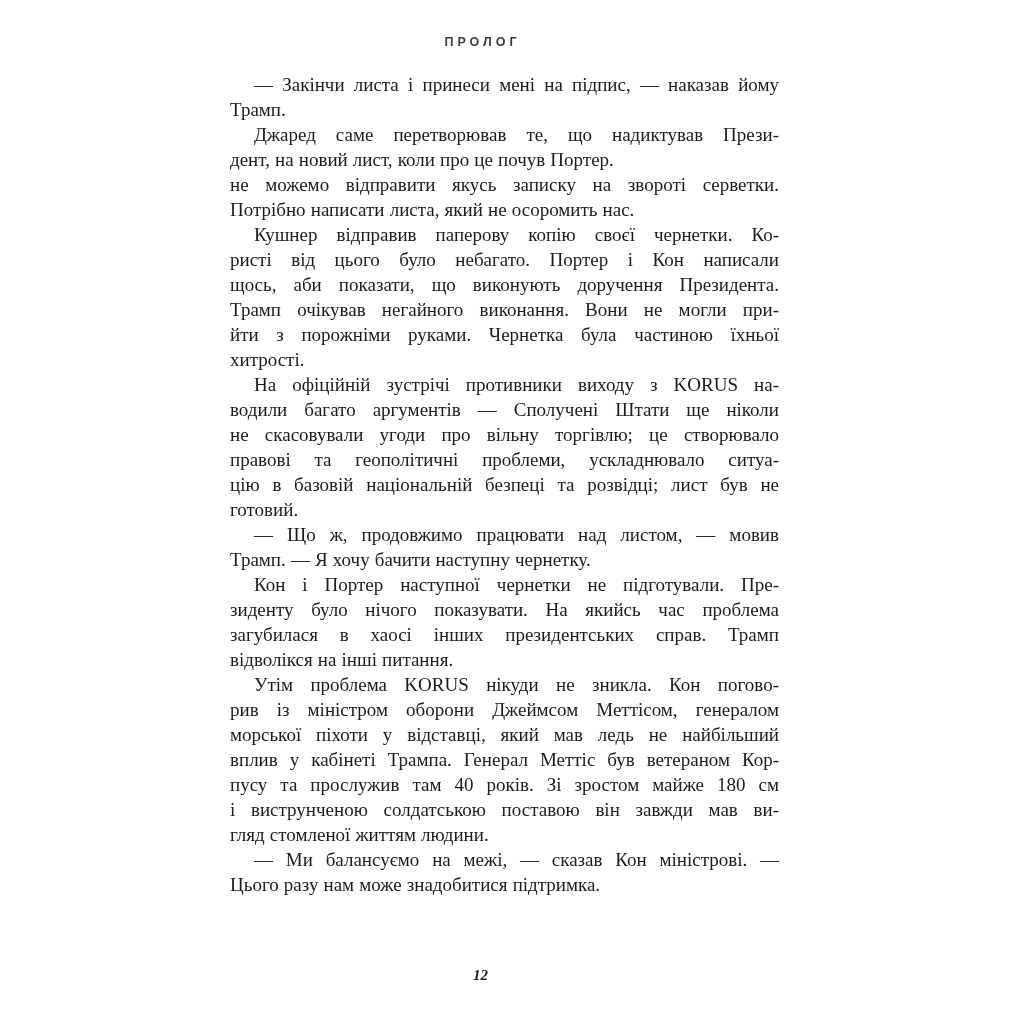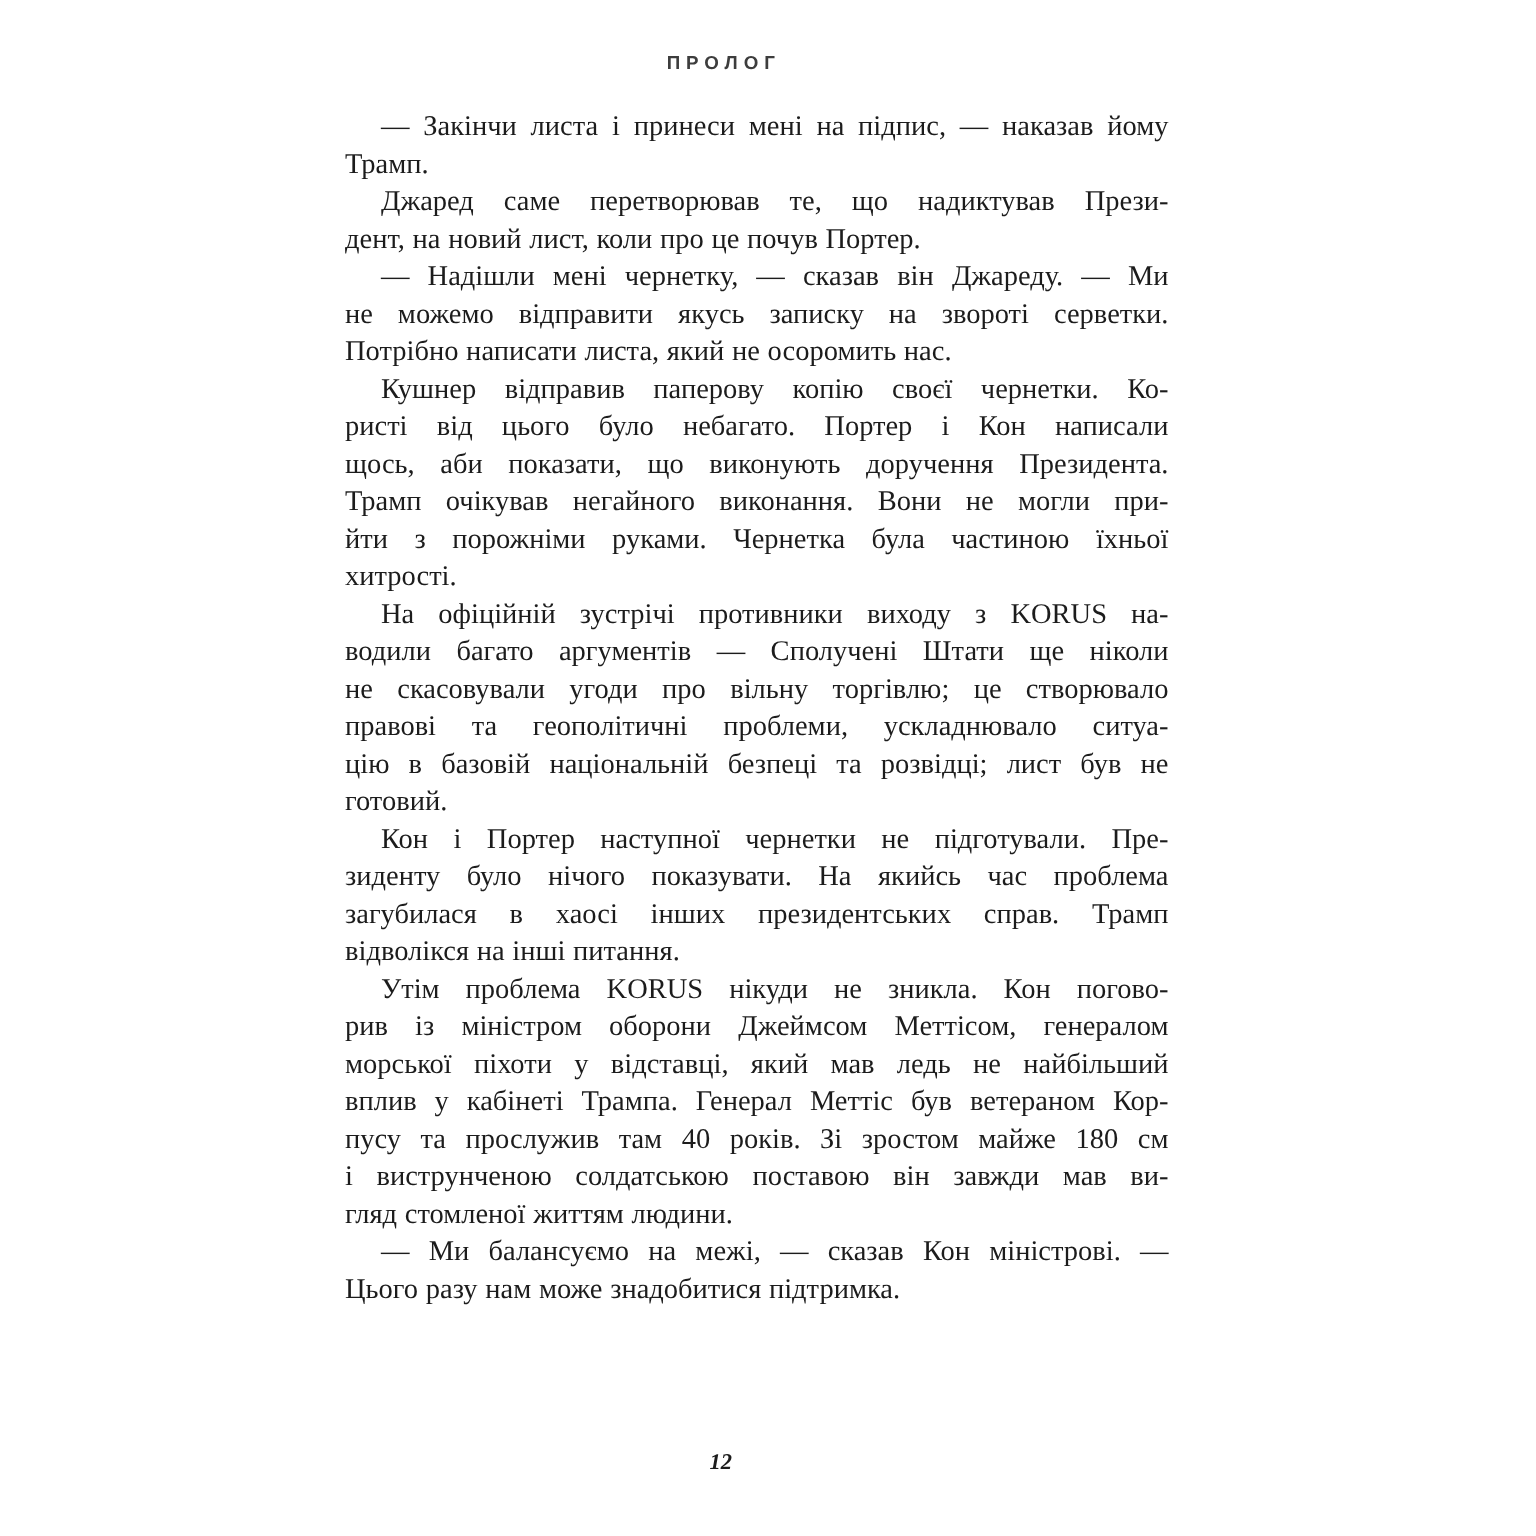--- a/index.html
+++ b/index.html
@@ -75,39 +75,42 @@
 
   <div class="para">
         <div class="line para-start">— Закінчи листа і принеси мені на підпис, — наказав йому</div>
         <div class="line para-end">Трамп.</div>
       </div>
       <div class="para">
         <div class="line para-start">Джаред саме перетворював те, що надиктував Прези-</div>
         <div class="line para-end">дент, на новий лист, коли про це почув Портер.</div>
       </div>
       <div class="para">
-        <div class="line para-start">— Надішли мені чернетку, — сказав він Джареду. — Ми</div>
         <div class="line">не можемо відправити якусь записку на звороті серветки.</div>
         <div class="line para-end">Потрібно написати листа, який не осоромить нас.</div>
       </div>
       <div class="para">
         <div class="line para-start">Кушнер відправив паперову копію своєї чернетки. Ко-</div>
         <div class="line">ристі від цього було небагато. Портер і Кон написали</div>
         <div class="line">щось, аби показати, що виконують доручення Президента.</div>
         <div class="line">Трамп очікував негайного виконання. Вони не могли при-</div>
         <div class="line">йти з порожніми руками. Чернетка була частиною їхньої</div>
         <div class="line para-end">хитрості.</div>
       </div>
       <div class="para">
         <div class="line para-start">На офіційній зустрічі противники виходу з KORUS на-</div>
         <div class="line">водили багато аргументів — Сполучені Штати ще ніколи</div>
         <div class="line">не скасовували угоди про вільну торгівлю; це створювало</div>
         <div class="line">правові та геополітичні проблеми, ускладнювало ситуа-</div>
         <div class="line">цію в базовій національній безпеці та розвідці; лист був не</div>
         <div class="line para-end">готовий.</div>
+      </div>
+      <div class="para">
+        <div class="line para-start">— Що ж, продовжимо працювати над листом, — мовив</div>
+        <div class="line para-end">Трамп. — Я хочу бачити наступну чернетку.</div>
       </div>
       <div class="para">
         <div class="line para-start">Кон і Портер наступної чернетки не підготували. Пре-</div>
         <div class="line">зиденту було нічого показувати. На якийсь час проблема</div>
         <div class="line">загубилася в хаосі інших президентських справ. Трамп</div>
         <div class="line para-end">відволікся на інші питання.</div>
       </div>
       <div class="para">
         <div class="line para-start">Утім проблема KORUS нікуди не зникла. Кон погово-</div>
         <div class="line">рив із міністром оборони Джеймсом Меттісом, генералом</div>

